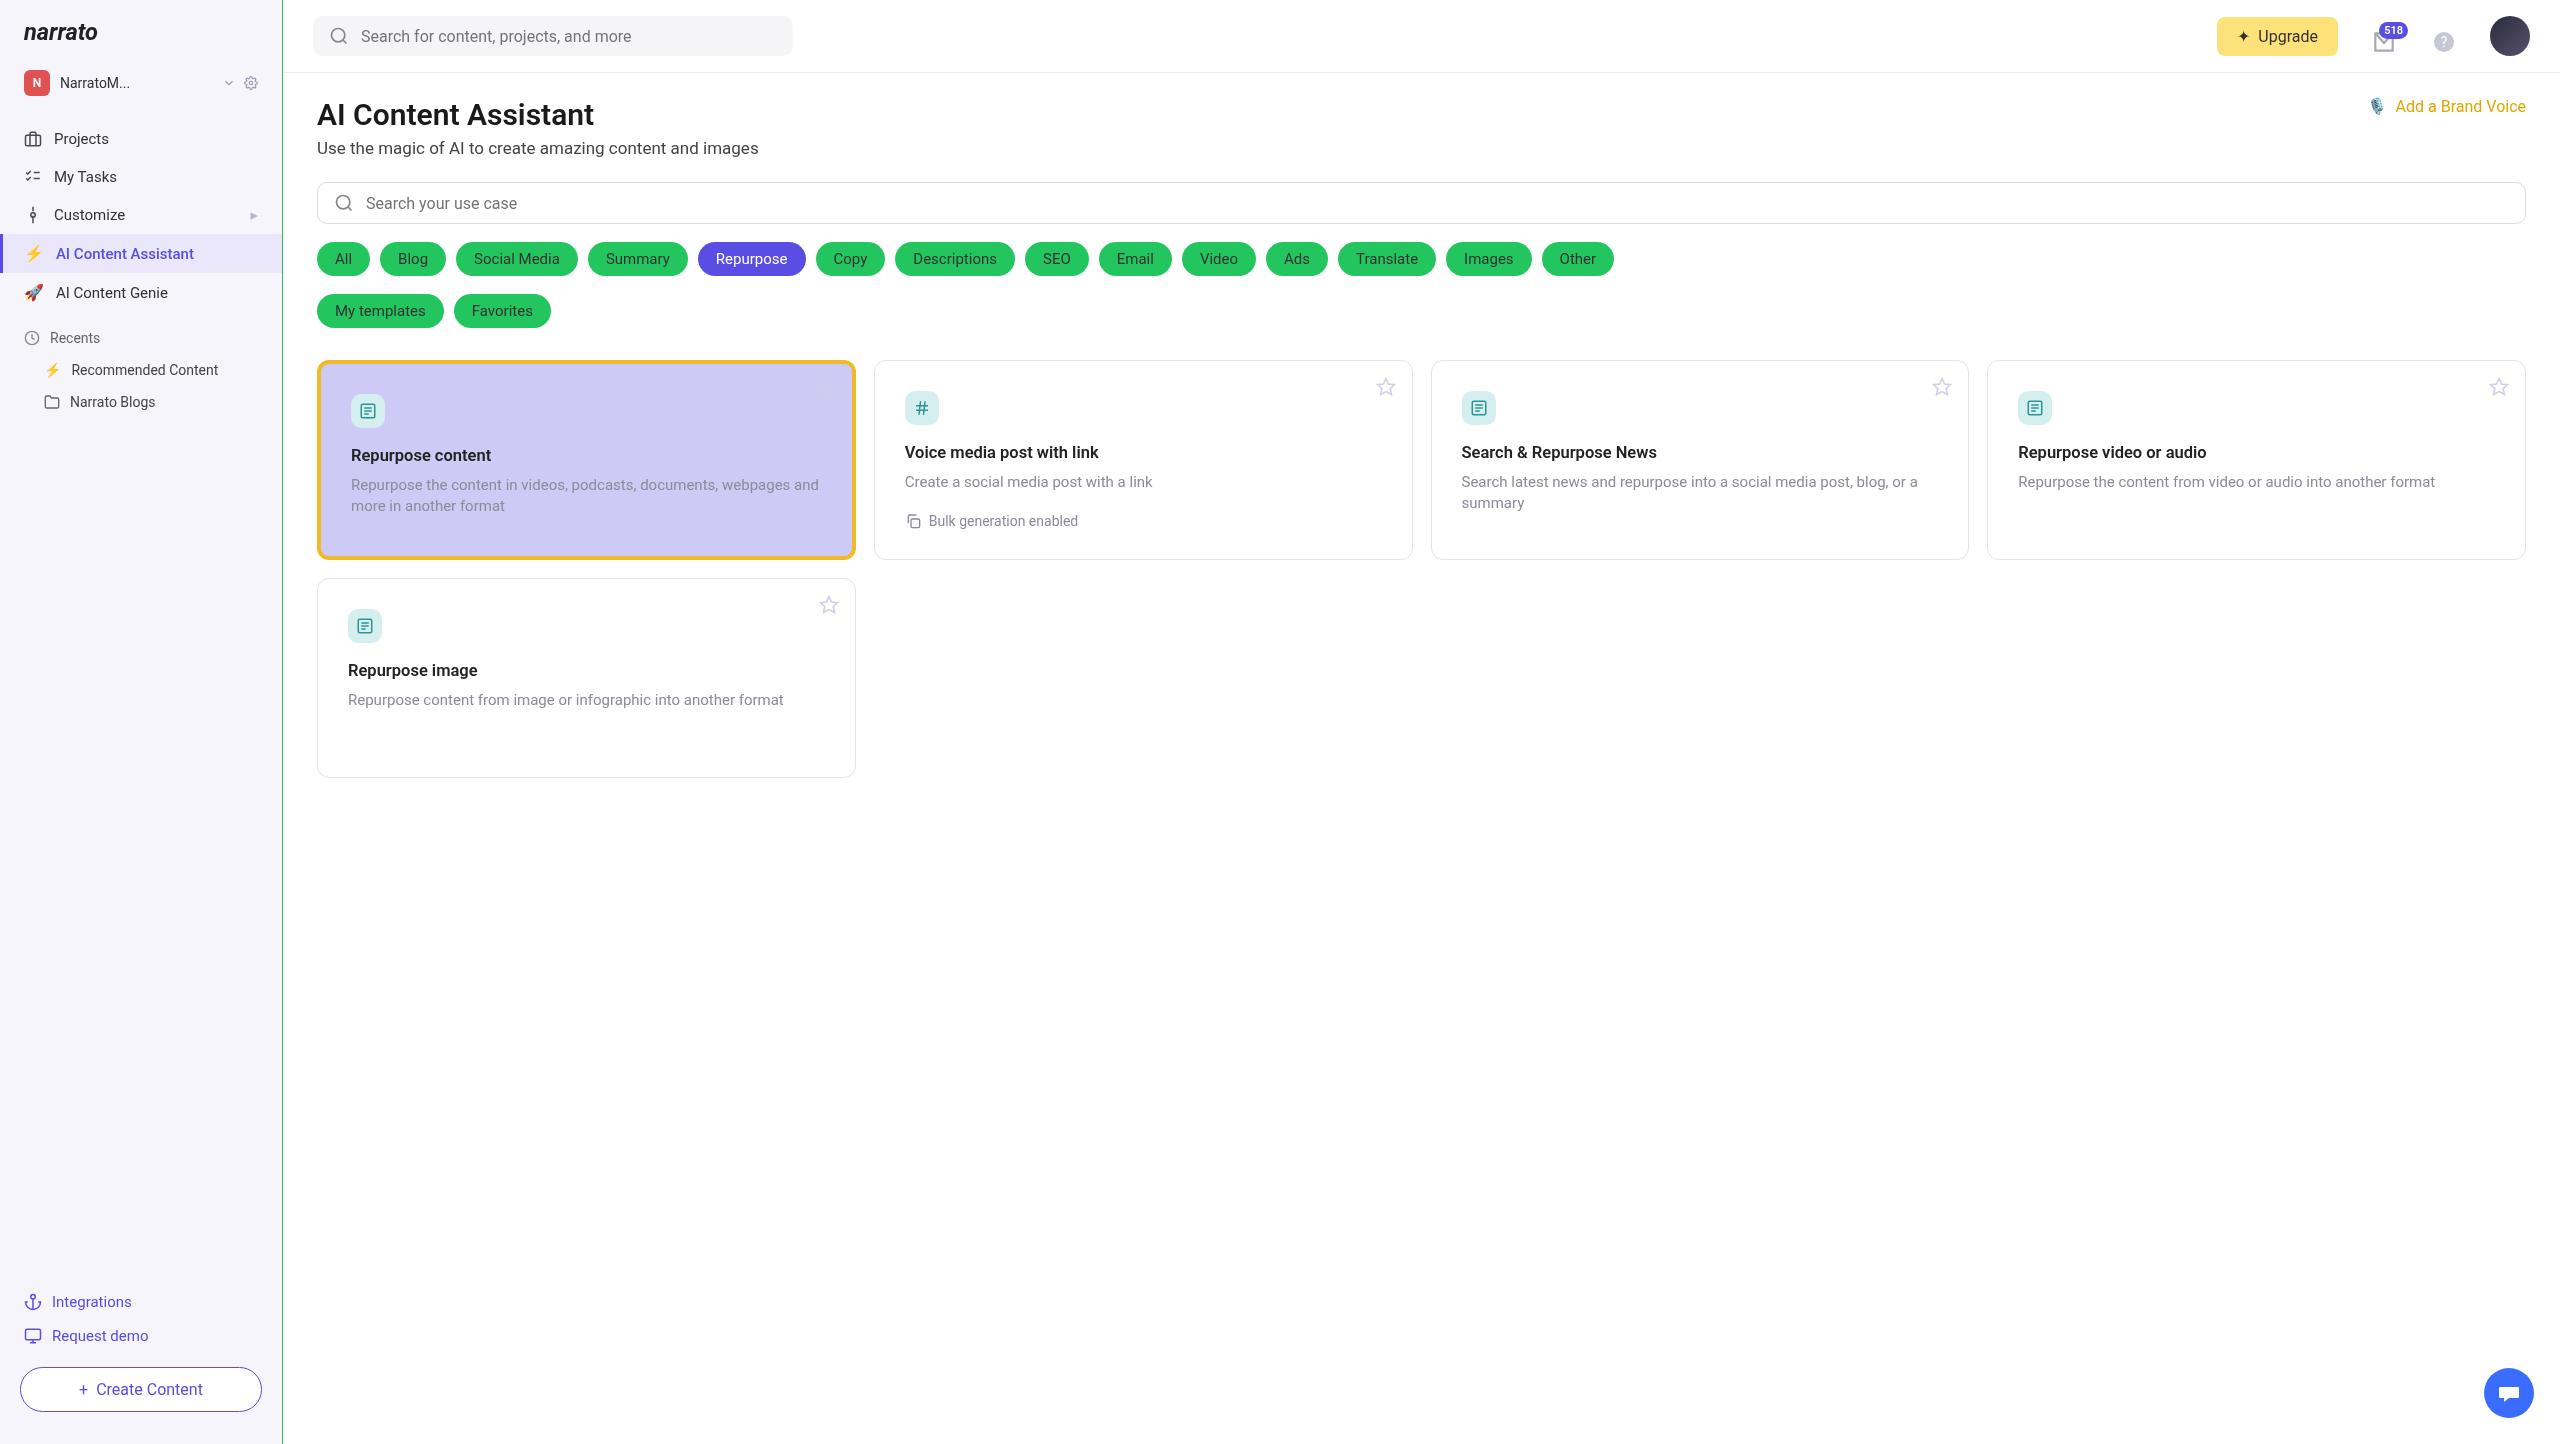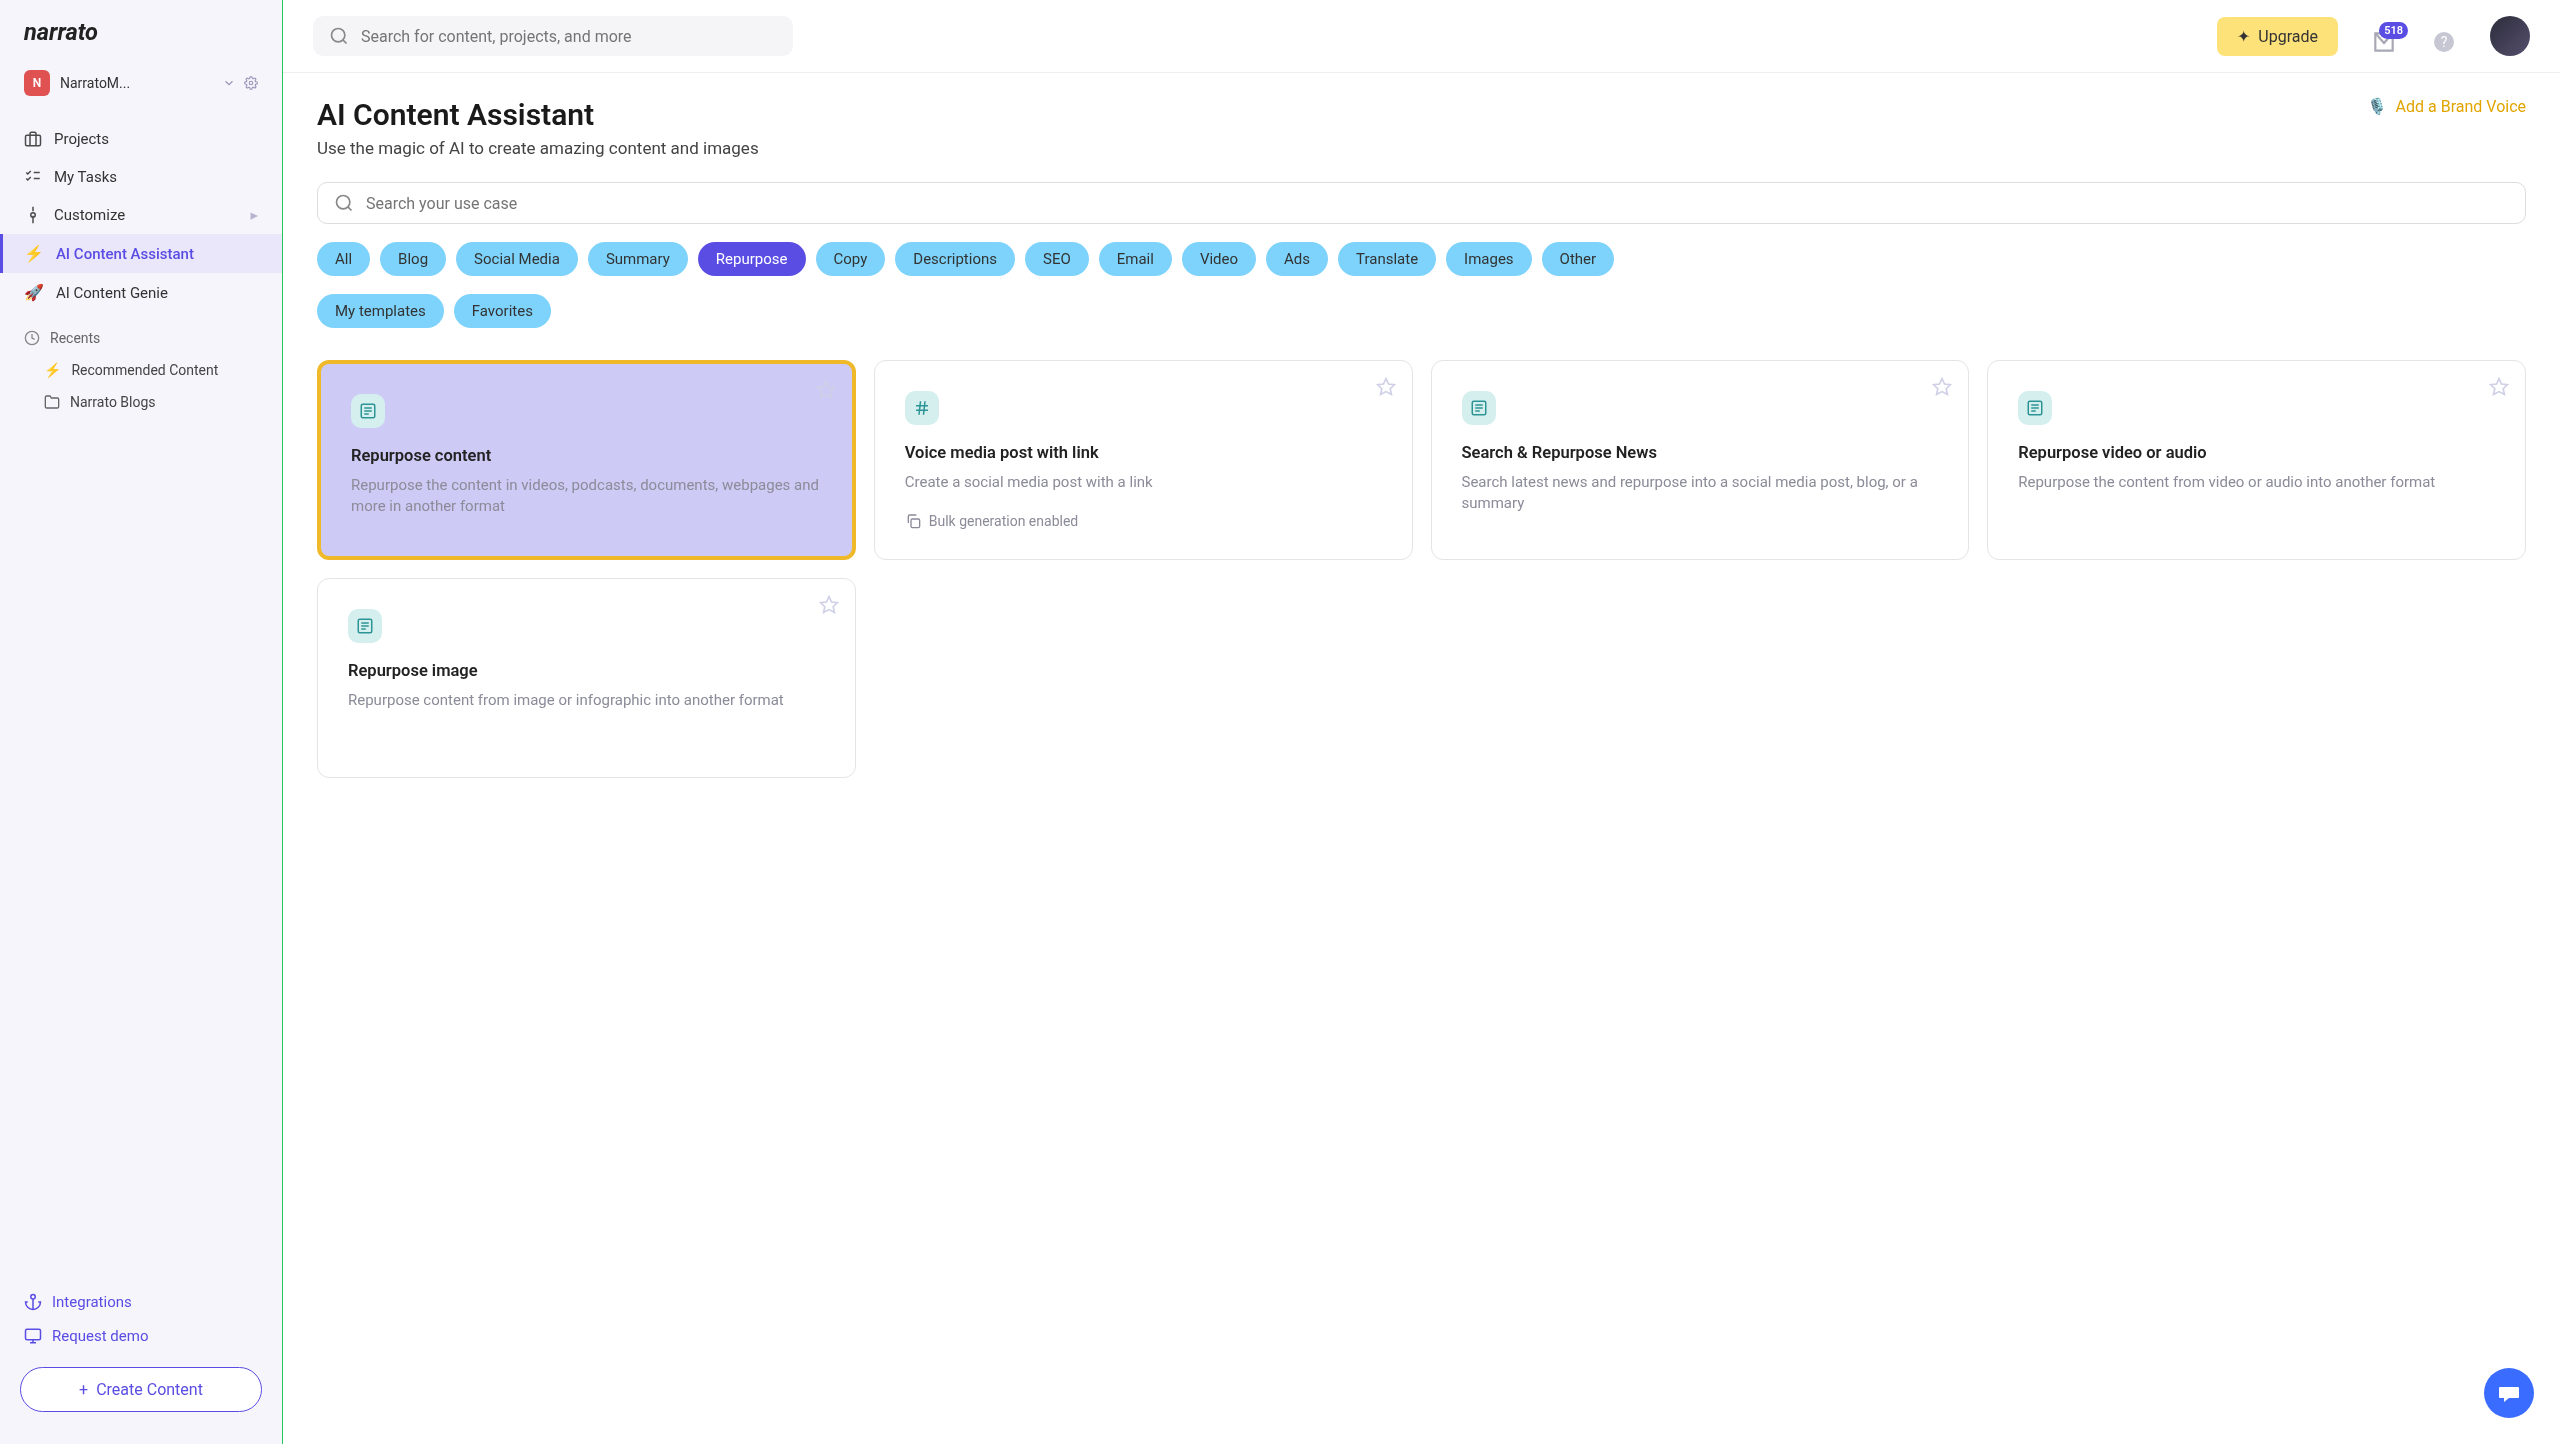--- a/index.html
+++ b/index.html
@@ -37,21 +37,21 @@
 .avatar { width:40px; height:40px; border-radius:50%; background: linear-gradient(135deg,#2c2c3a,#55506e); }
 
 .content { padding: 24px 34px; flex:1; overflow:auto; }
 .page-head { display:flex; align-items:flex-start; }
 .titles h1 { font-size:30px; font-weight:600; margin-bottom:6px; }
 .titles p { font-size:17px; color:#444; }
 .brand-voice { margin-left:auto; display:flex; align-items:center; gap:8px; color:#e2a500; font-size:16px; cursor:pointer; }
 .uc-search { margin-top:24px; border:1px solid #ddd; border-radius:10px; display:flex; align-items:center; padding:10px 16px; gap:12px; font-size:16px; color:#666; }
 .uc-search input { border:none; outline:none; font-size:16px; flex:1; }
 .filters { display:flex; flex-wrap:wrap; gap:10px; margin-top:18px; }
-.chip { background:#7dd3fc; border:none; border-radius:999px; padding:8px 18px; font-size:15px; color:#333; cursor:pointer; }
+.chip { background:#22c55e; border:none; border-radius:999px; padding:8px 18px; font-size:15px; color:#333; cursor:pointer; }
 .chip.active { background:#5a4de3; color:#fff; }
 
 .card-grid { display:grid; grid-template-columns: repeat(4, 1fr); gap:18px; margin-top:32px; }
 .card { border:1px solid #e4e4e8; border-radius:12px; padding:30px; min-height:200px; position:relative; display:flex; flex-direction:column; cursor:pointer; }
 .card.highlight { background:#cdcbf5; border:4px solid #f0b92a; }
 .card-ico { width:34px; height:34px; border-radius:10px; background:#d5efef; display:flex; align-items:center; justify-content:center; color:#2c9494; }
 .card-star { position:absolute; top:16px; right:16px; color:#cfcfe6; }
 .card h3 { margin-top:18px; font-size:16.5px; font-weight:600; color:#222; }
 .card p { margin-top:10px; font-size:15px; color:#8b8b99; line-height:1.4; }
 .card .footer-tag { margin-top:auto; display:flex; align-items:center; gap:8px; color:#8b8b99; font-size:14px; padding-top:12px; }

